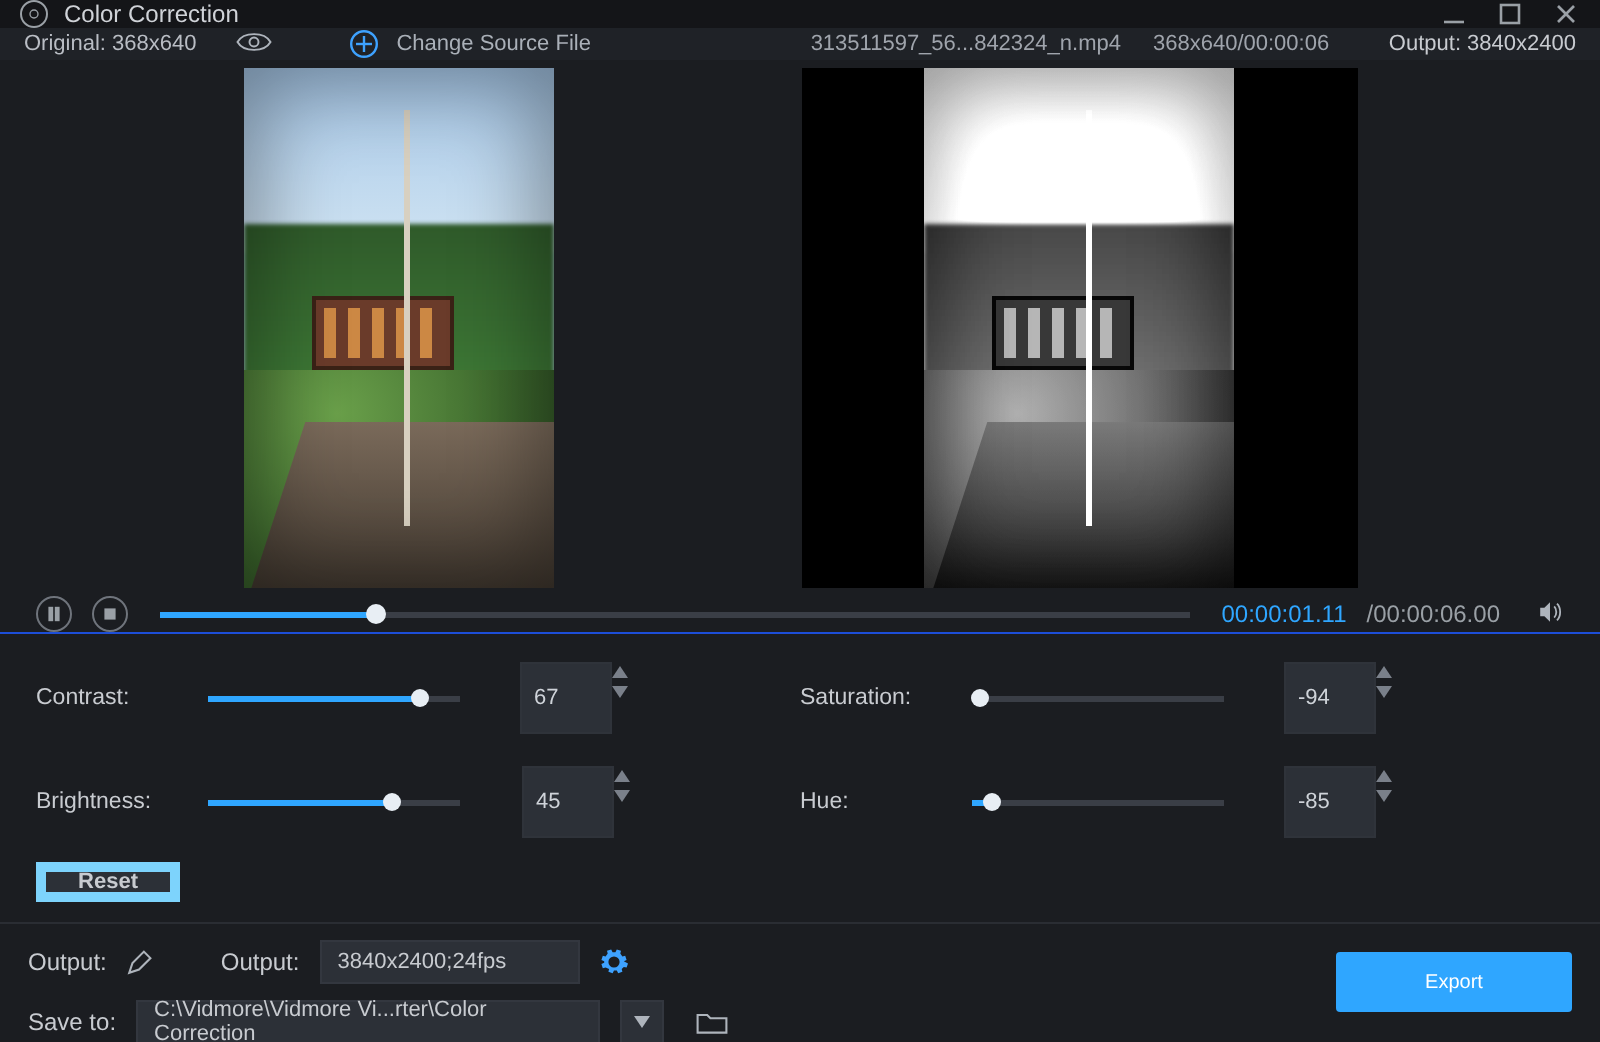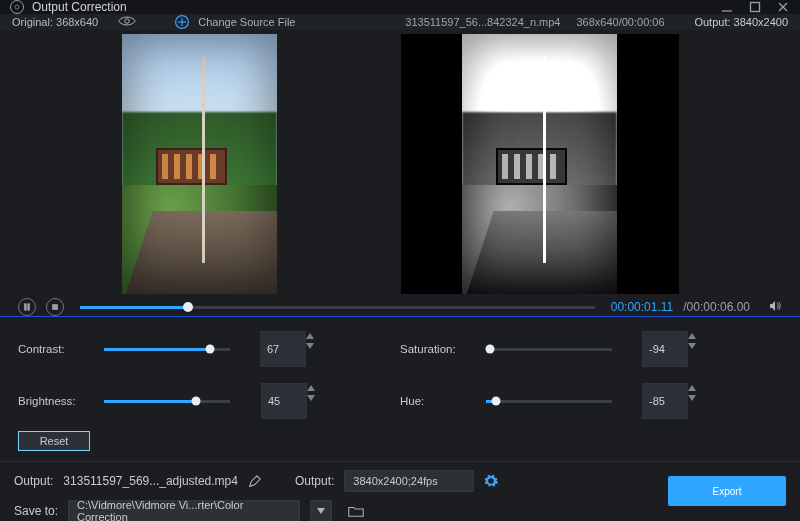--- a/index.html
+++ b/index.html
@@ -133,22 +133,22 @@
     width:46px; height:20px; background:#2c3037; border:1px solid #2f333a;
     display:flex; align-items:center; padding:17px 6px; font-size:11px; color:#cfd3d9;
     position:relative;
   }
   .spin { width:12px; display:flex; flex-direction:column; margin-left:-2px;}
   .spin div { height:10px; display:flex; align-items:center; justify-content:center; cursor:pointer;}
   .spin svg { width:8px; height:6px; fill:#7a808a; }
 
   .reset-row { padding: 6px 18px 10px 18px; }
   .reset-btn {
-    width:72px; height:20px; background:#2c3037; border:1px solid #7dd3fc;
-    display:flex; align-items:center; justify-content:center; font-size:11px; cursor:pointer;
+    width:72px; height:20px; background:#2c3037; border:5px solid #7dd3fc;
+    display:flex; align-items:center; justify-content:center; font-size:11px; cursor:pointer;font-weight:bold;
   }
 
   
   .bottom {
     border-top: 1px solid #2a2d33;
     padding: 8px 14px 10px 14px;
     display:flex; flex-direction:column; gap:8px;
     position:relative;
   }
   .row { display:flex; align-items:center; gap:10px; }
@@ -167,21 +167,21 @@
 </style>
 </head>
 <body>
 
 <div class="titlebar">
   <div class="app-icon">
     <svg viewBox="0 0 12 12" width="8" height="8">
         <circle cx="6" cy="6" r="3" stroke="#9aa0a6" fill="none"></circle>
       </svg>
   </div>
-  <div class="title">Output Correction</div>
+  <div class="title">Color Correction</div>
   <div class="win-ctrls">
     <div class="win-btn">
         <svg viewBox="0 0 12 12">
           <line x1="1" y1="10" x2="11" y2="10"></line>
         </svg>
       </div>
     <div class="win-btn">
         <svg viewBox="0 0 12 12">
           <rect x="1.5" y="1.5" width="9" height="9"></rect>
         </svg>
@@ -356,21 +356,20 @@
   </div>
 </div>
 
 <div class="reset-row">
   <div class="reset-btn">Reset</div>
 </div>
 
 <div class="bottom">
   <div class="row">
     <span>Output:</span>
-    <span>313511597_569..._adjusted.mp4</span>
     <span class="edit-icon">
       <svg class="ico" width="13" height="13" viewBox="0 0 16 16">
           <path d="M2 14 L4 8 L11 1 L15 5 L8 12 Z"></path>
         </svg>
     </span>
     <span style="width:14px"></span>
     <span>Output:</span>
     <div class="field" style="width:130px">
       <span>3840x2400;24fps</span>
     </div>

